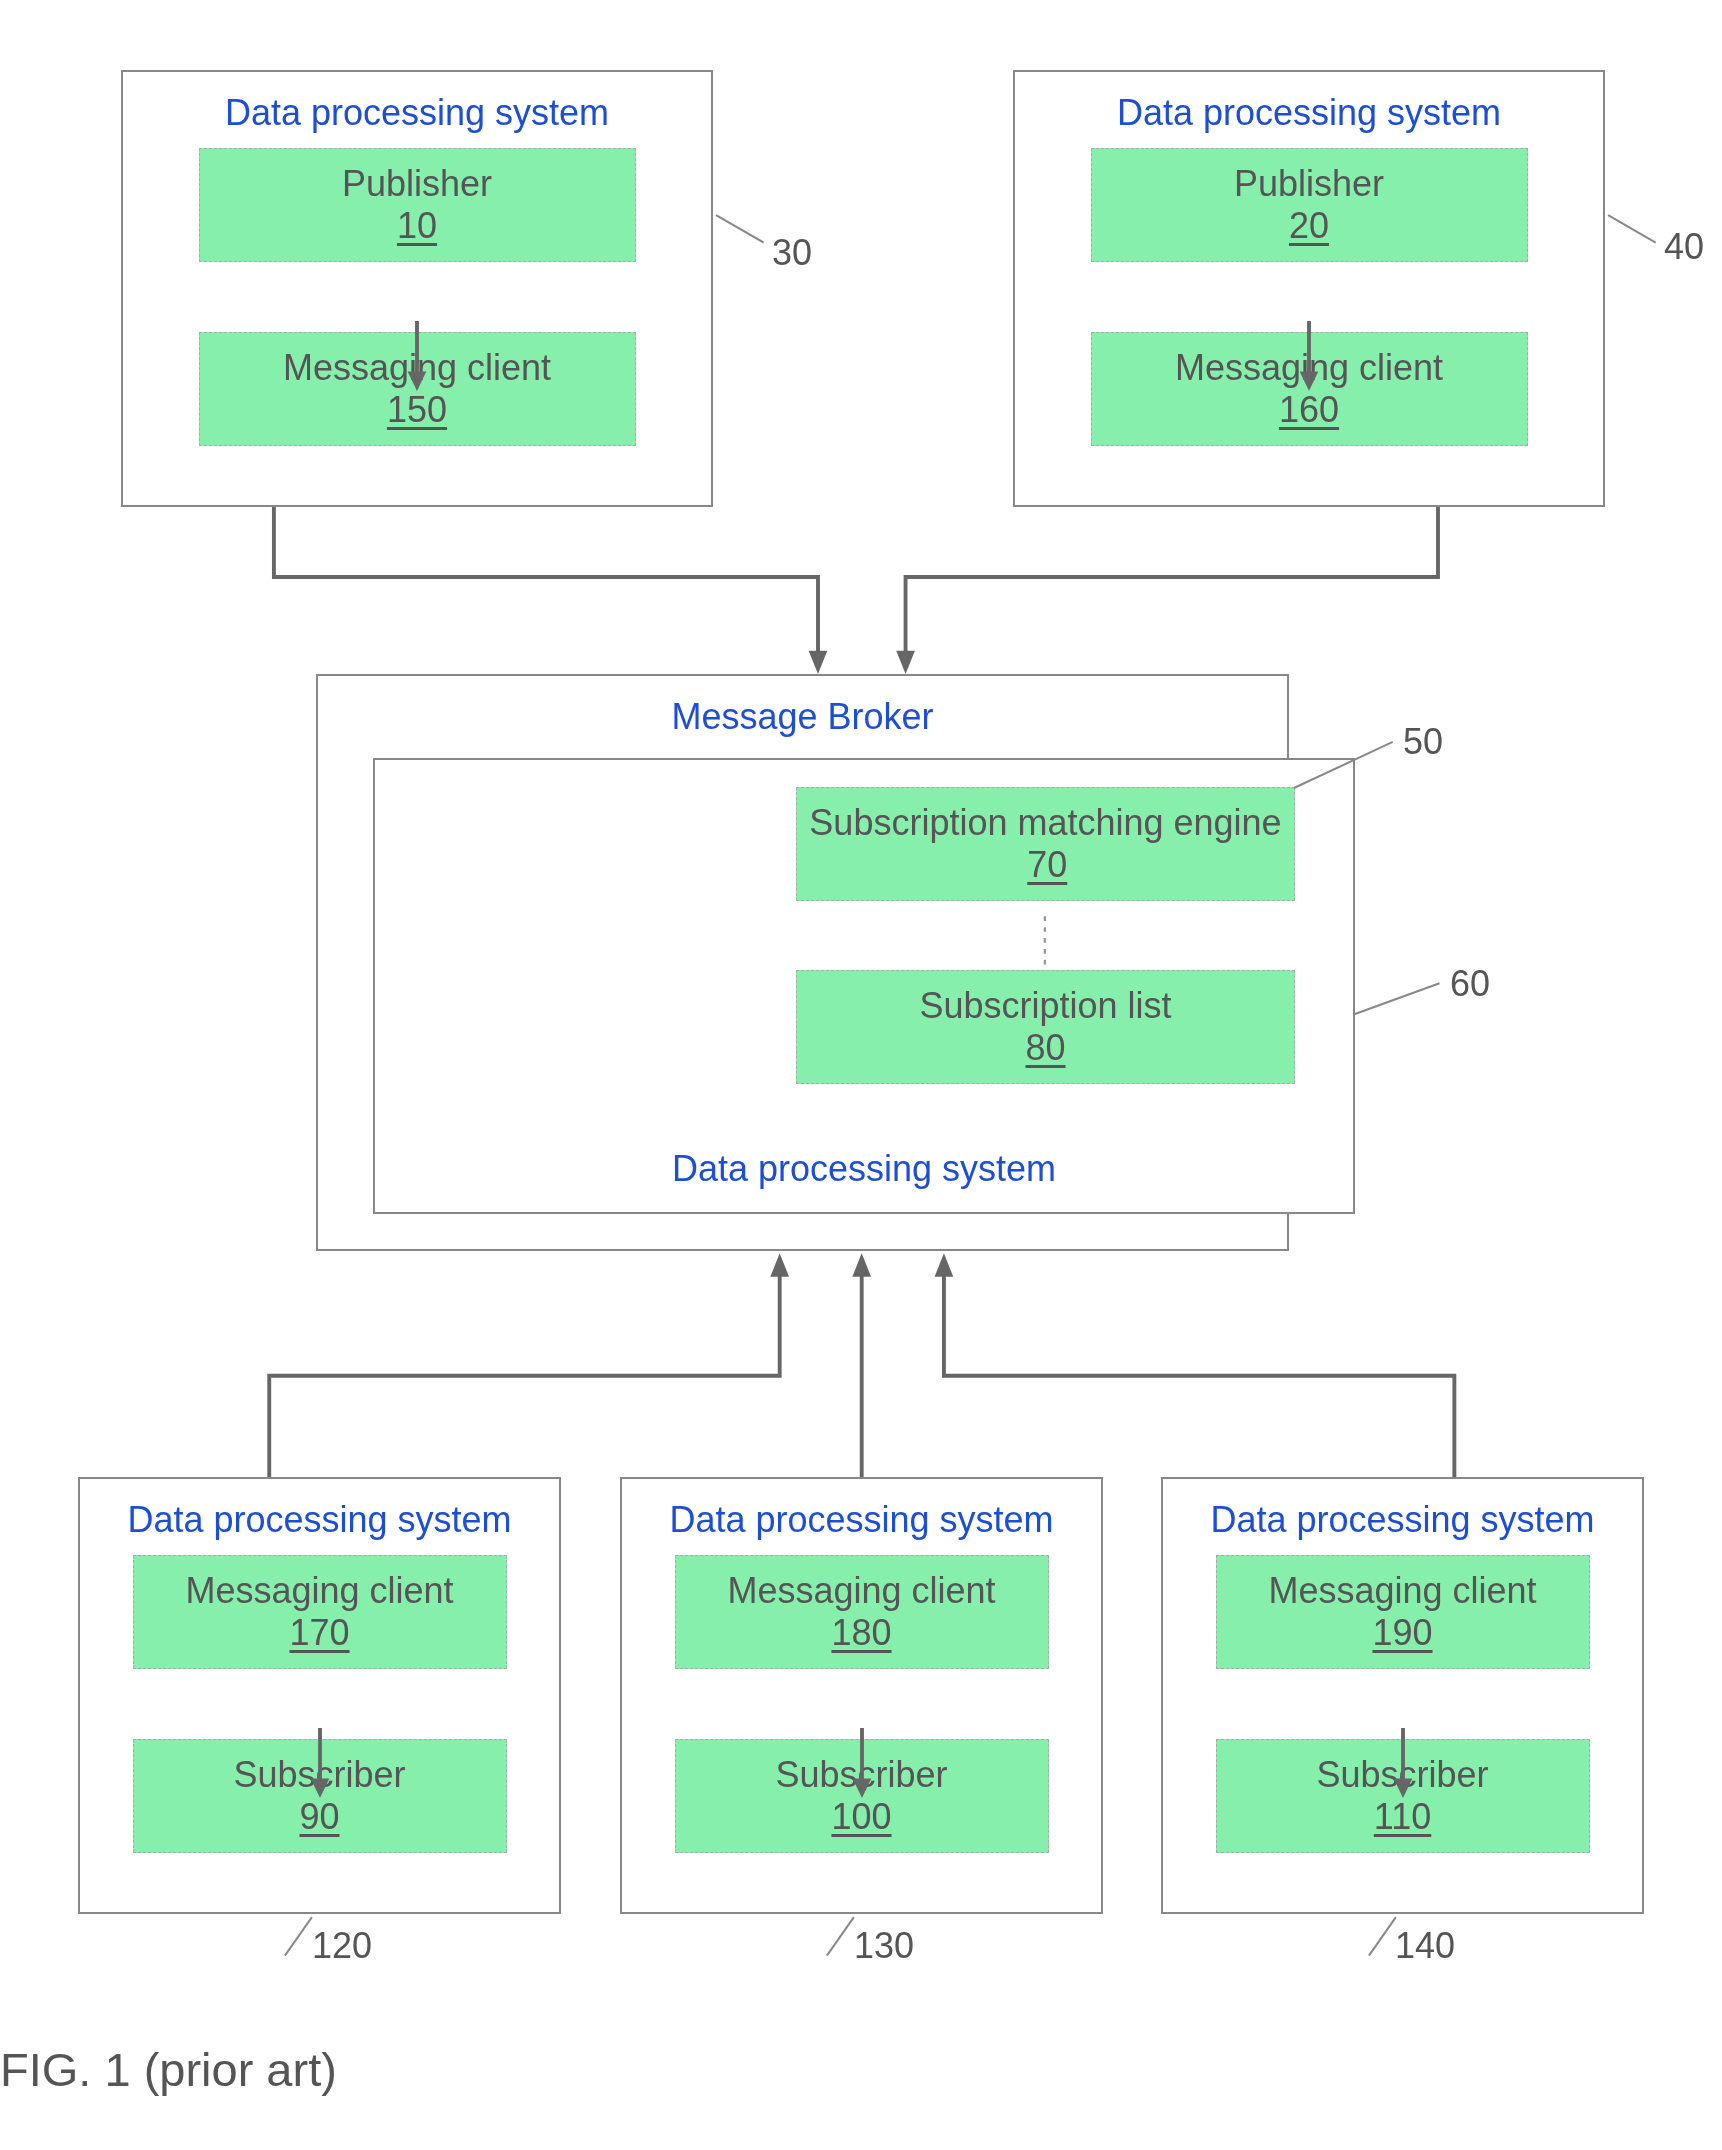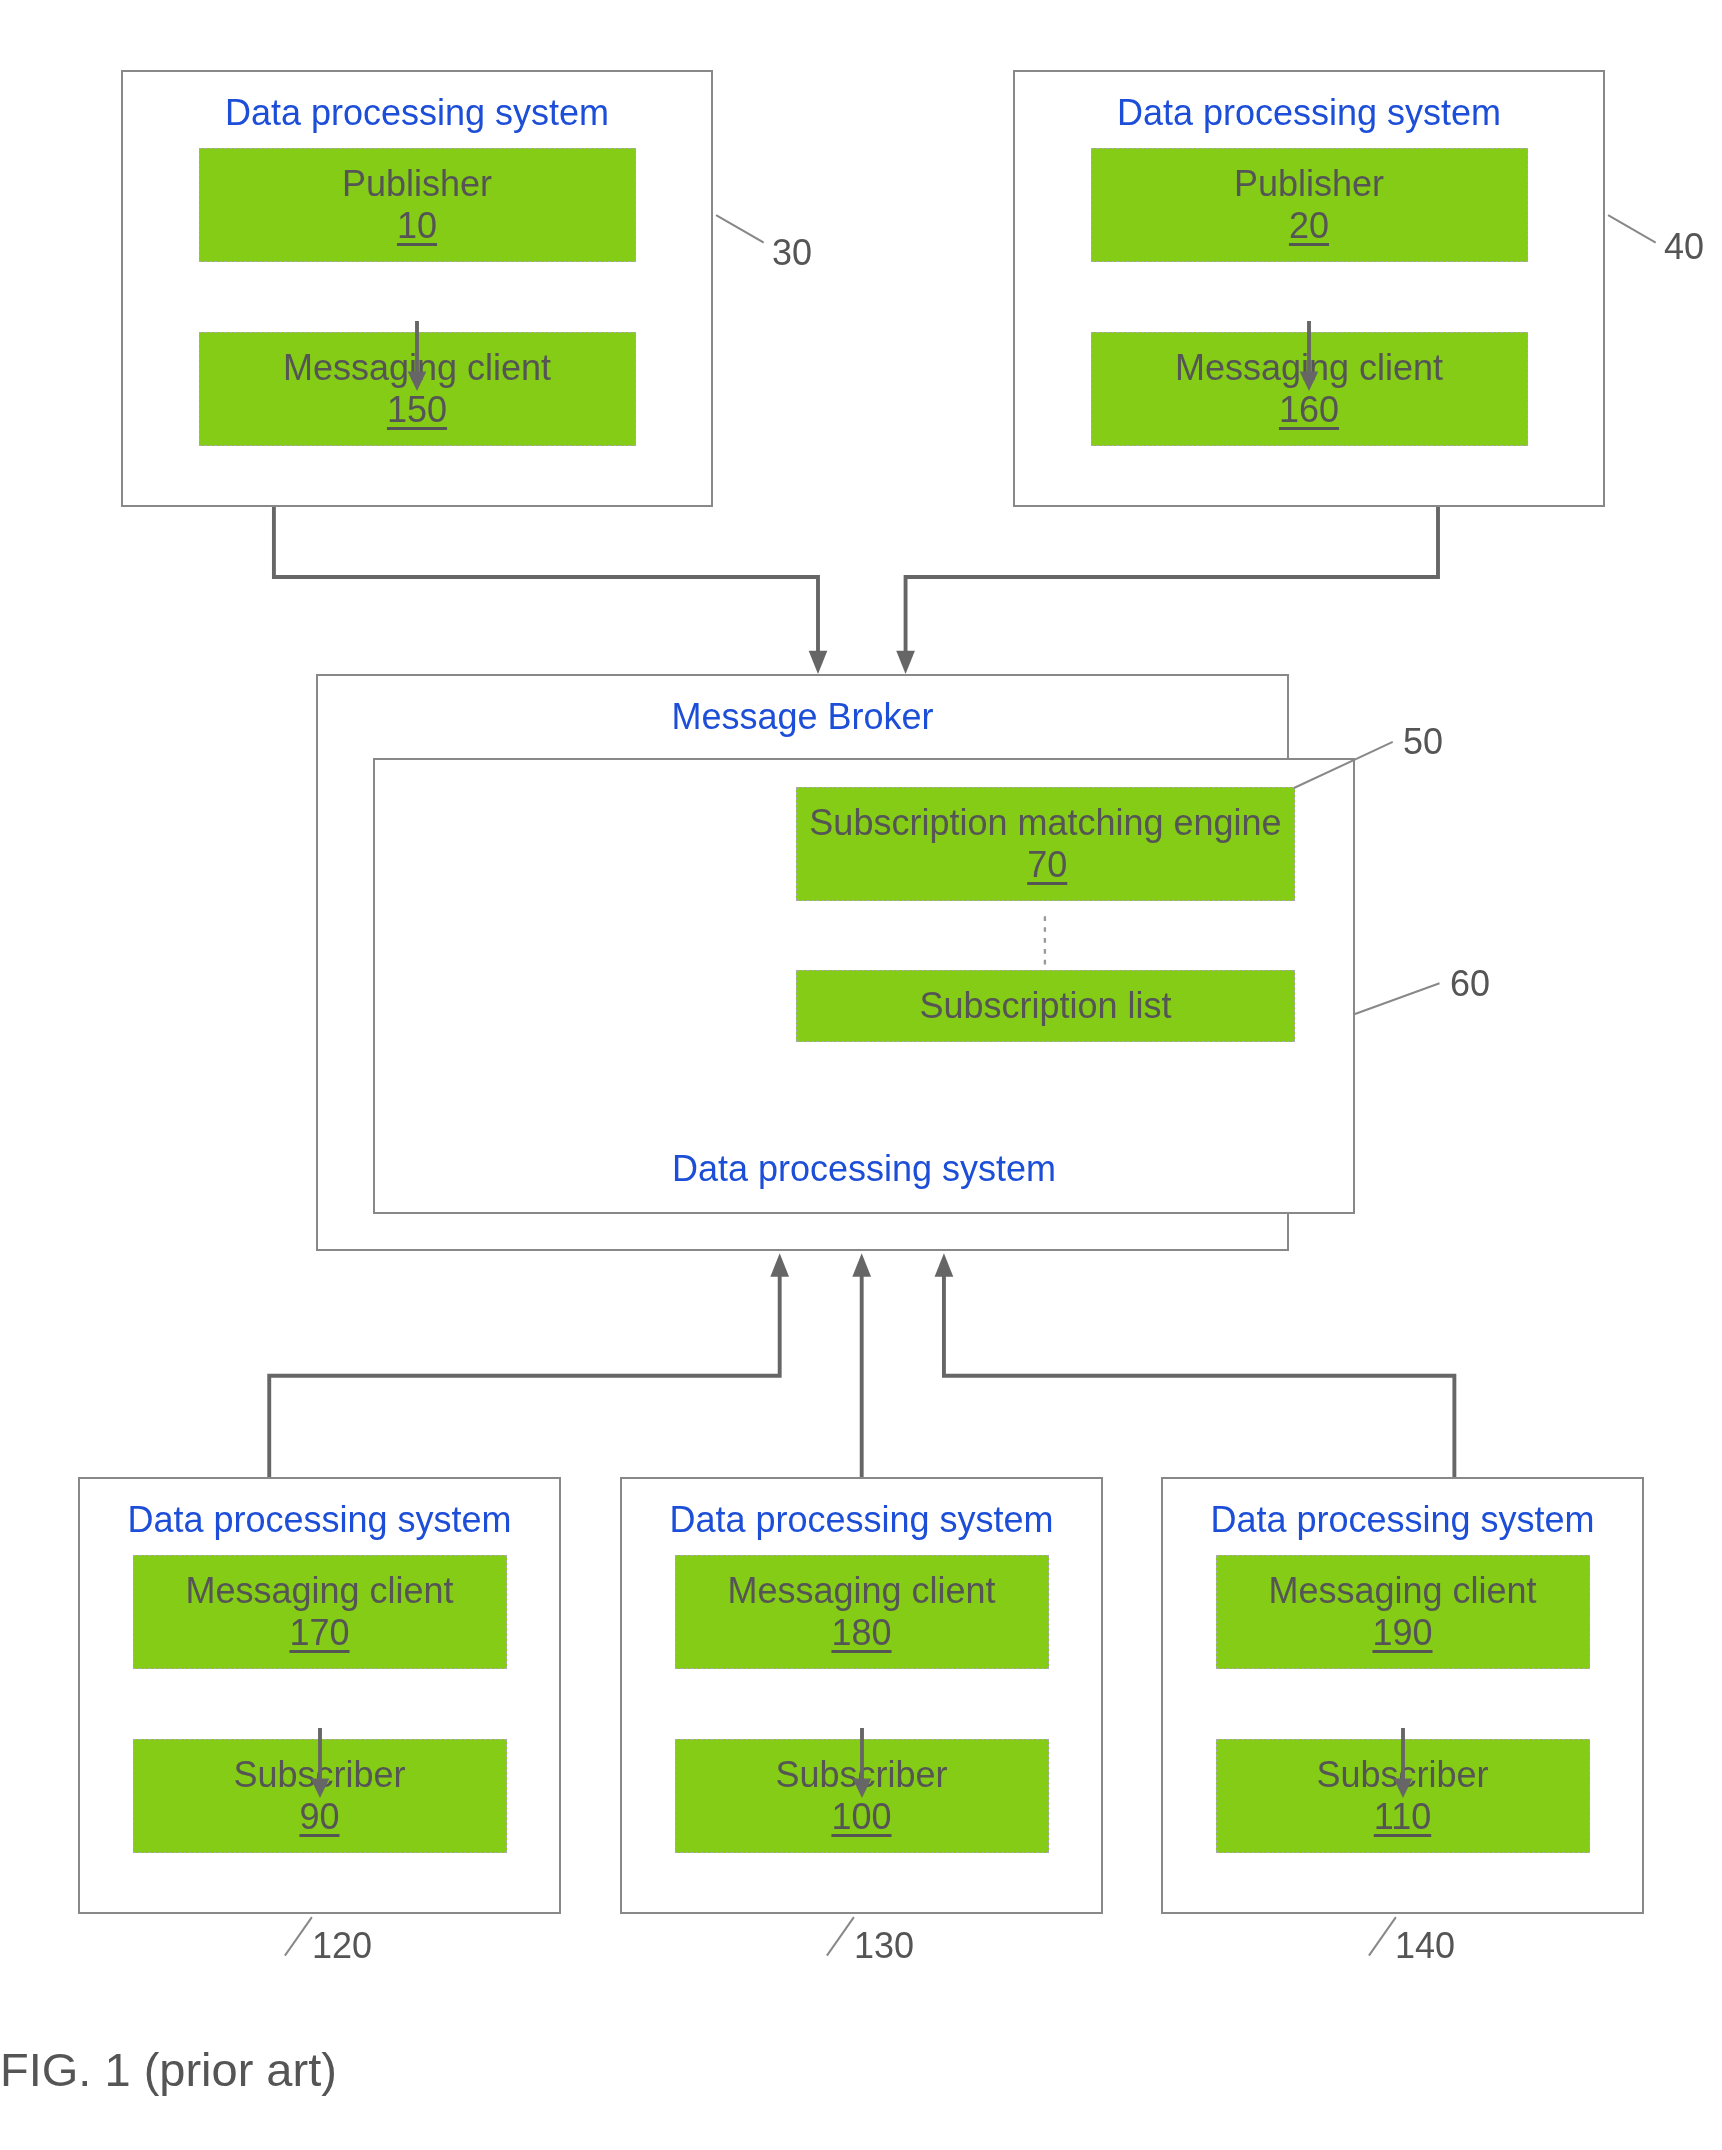--- a/index.html
+++ b/index.html
@@ -16,21 +16,21 @@
     height: 2151px;
   }
   .box {
     position: absolute;
     border: 2.3px solid #888;
     background: #fff;
     text-align: center;
   }
   .inner-box {
     border: 1.6px dashed #aaa;
-    background: #84cc16;
+    background: #86efac;
     text-align: center;
     padding: 14px 7.8px;
   }
   .title {
     font-size: 36px;
     color: #1d4ed8;
     padding: 20px 0 14px 0;
   }
   .sub-title {
     font-size: 36px;
@@ -122,20 +122,21 @@
         <span class="sub-title">Subscription matching engine</span>
         <span>&nbsp;</span><span class="refnum">70</span>
       </div>
 
       <svg class="arrow" style="left:666px; top:156px;" width="7.8" height="55" viewBox="0 0 10 70">
         <line x1="5" y1="0" x2="5" y2="70" stroke="#999" stroke-width="3" stroke-dasharray="6 8"></line>
       </svg>
 
       <div class="inner-box" style="position:absolute; left:421px; top:210px; width:499px;">
         <div class="sub-title">Subscription list</div>
+        <div class="refnum">80</div>
       </div>
       <div class="title" style="position:absolute; bottom:7.8px; left:0; right:0;">Data processing system</div>
     </div>
   </div>
 
   <div class="leader" style="left:1294px; top:787px; width:109px; height:2.3px; transform:rotate(-25deg); transform-origin:left center;"></div>
   <div class="label" style="left:1403px; top:721px;">50</div>
 
   <div class="leader" style="left:1355px; top:1013px; width:90px; height:2.3px; transform:rotate(-20deg); transform-origin:left center;"></div>
   <div class="label" style="left:1450px; top:963px;">60</div>

